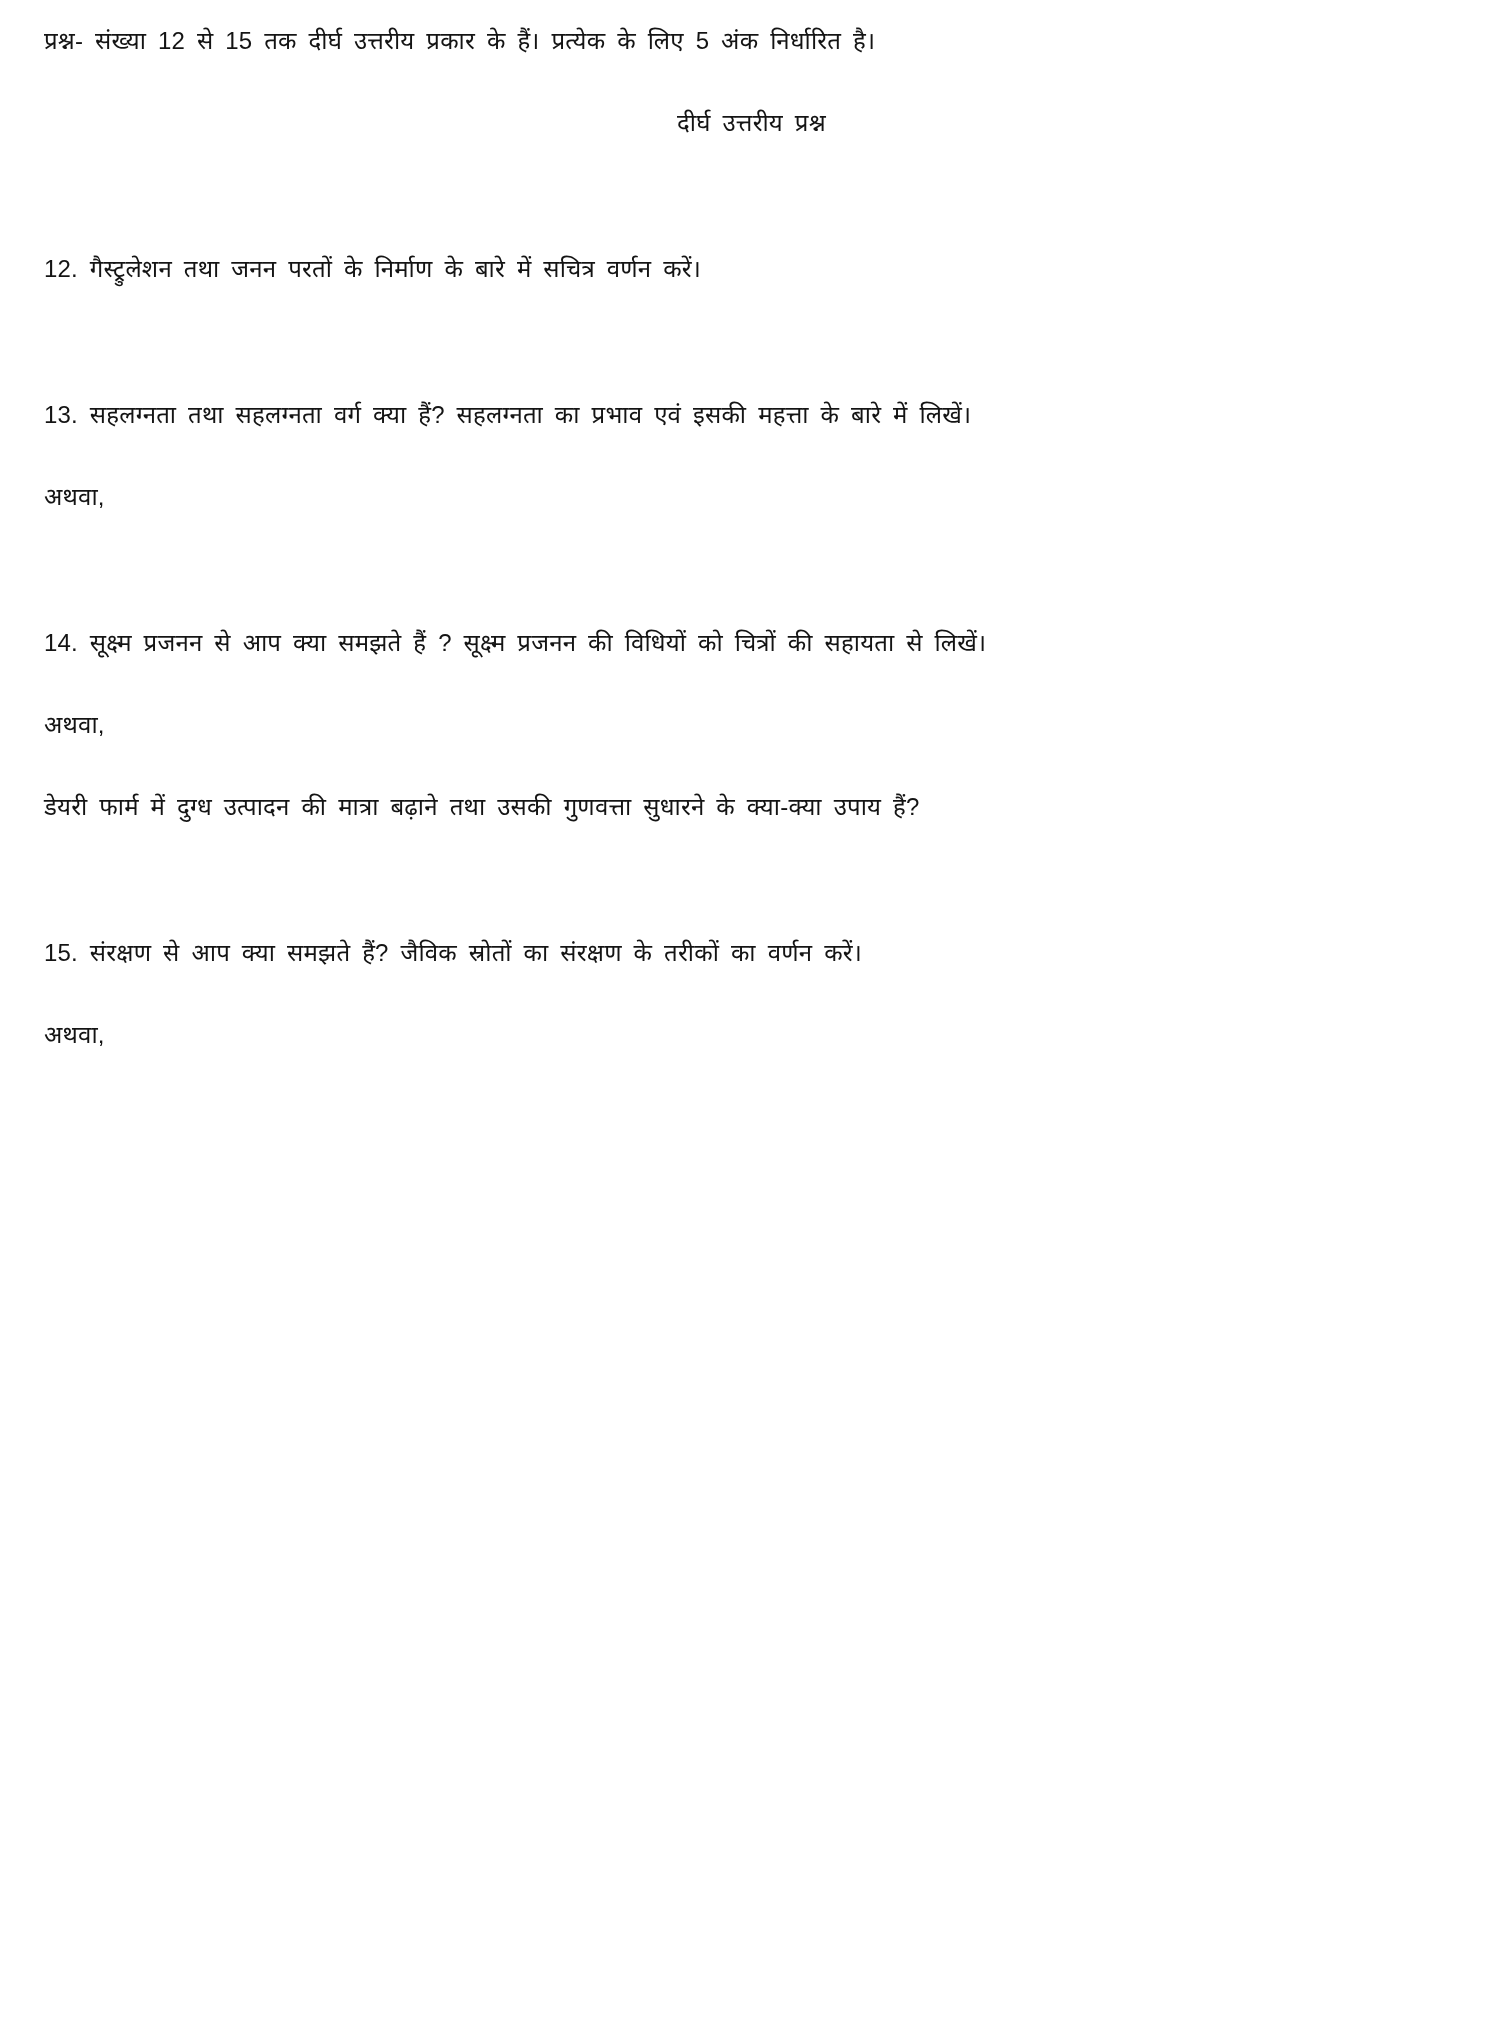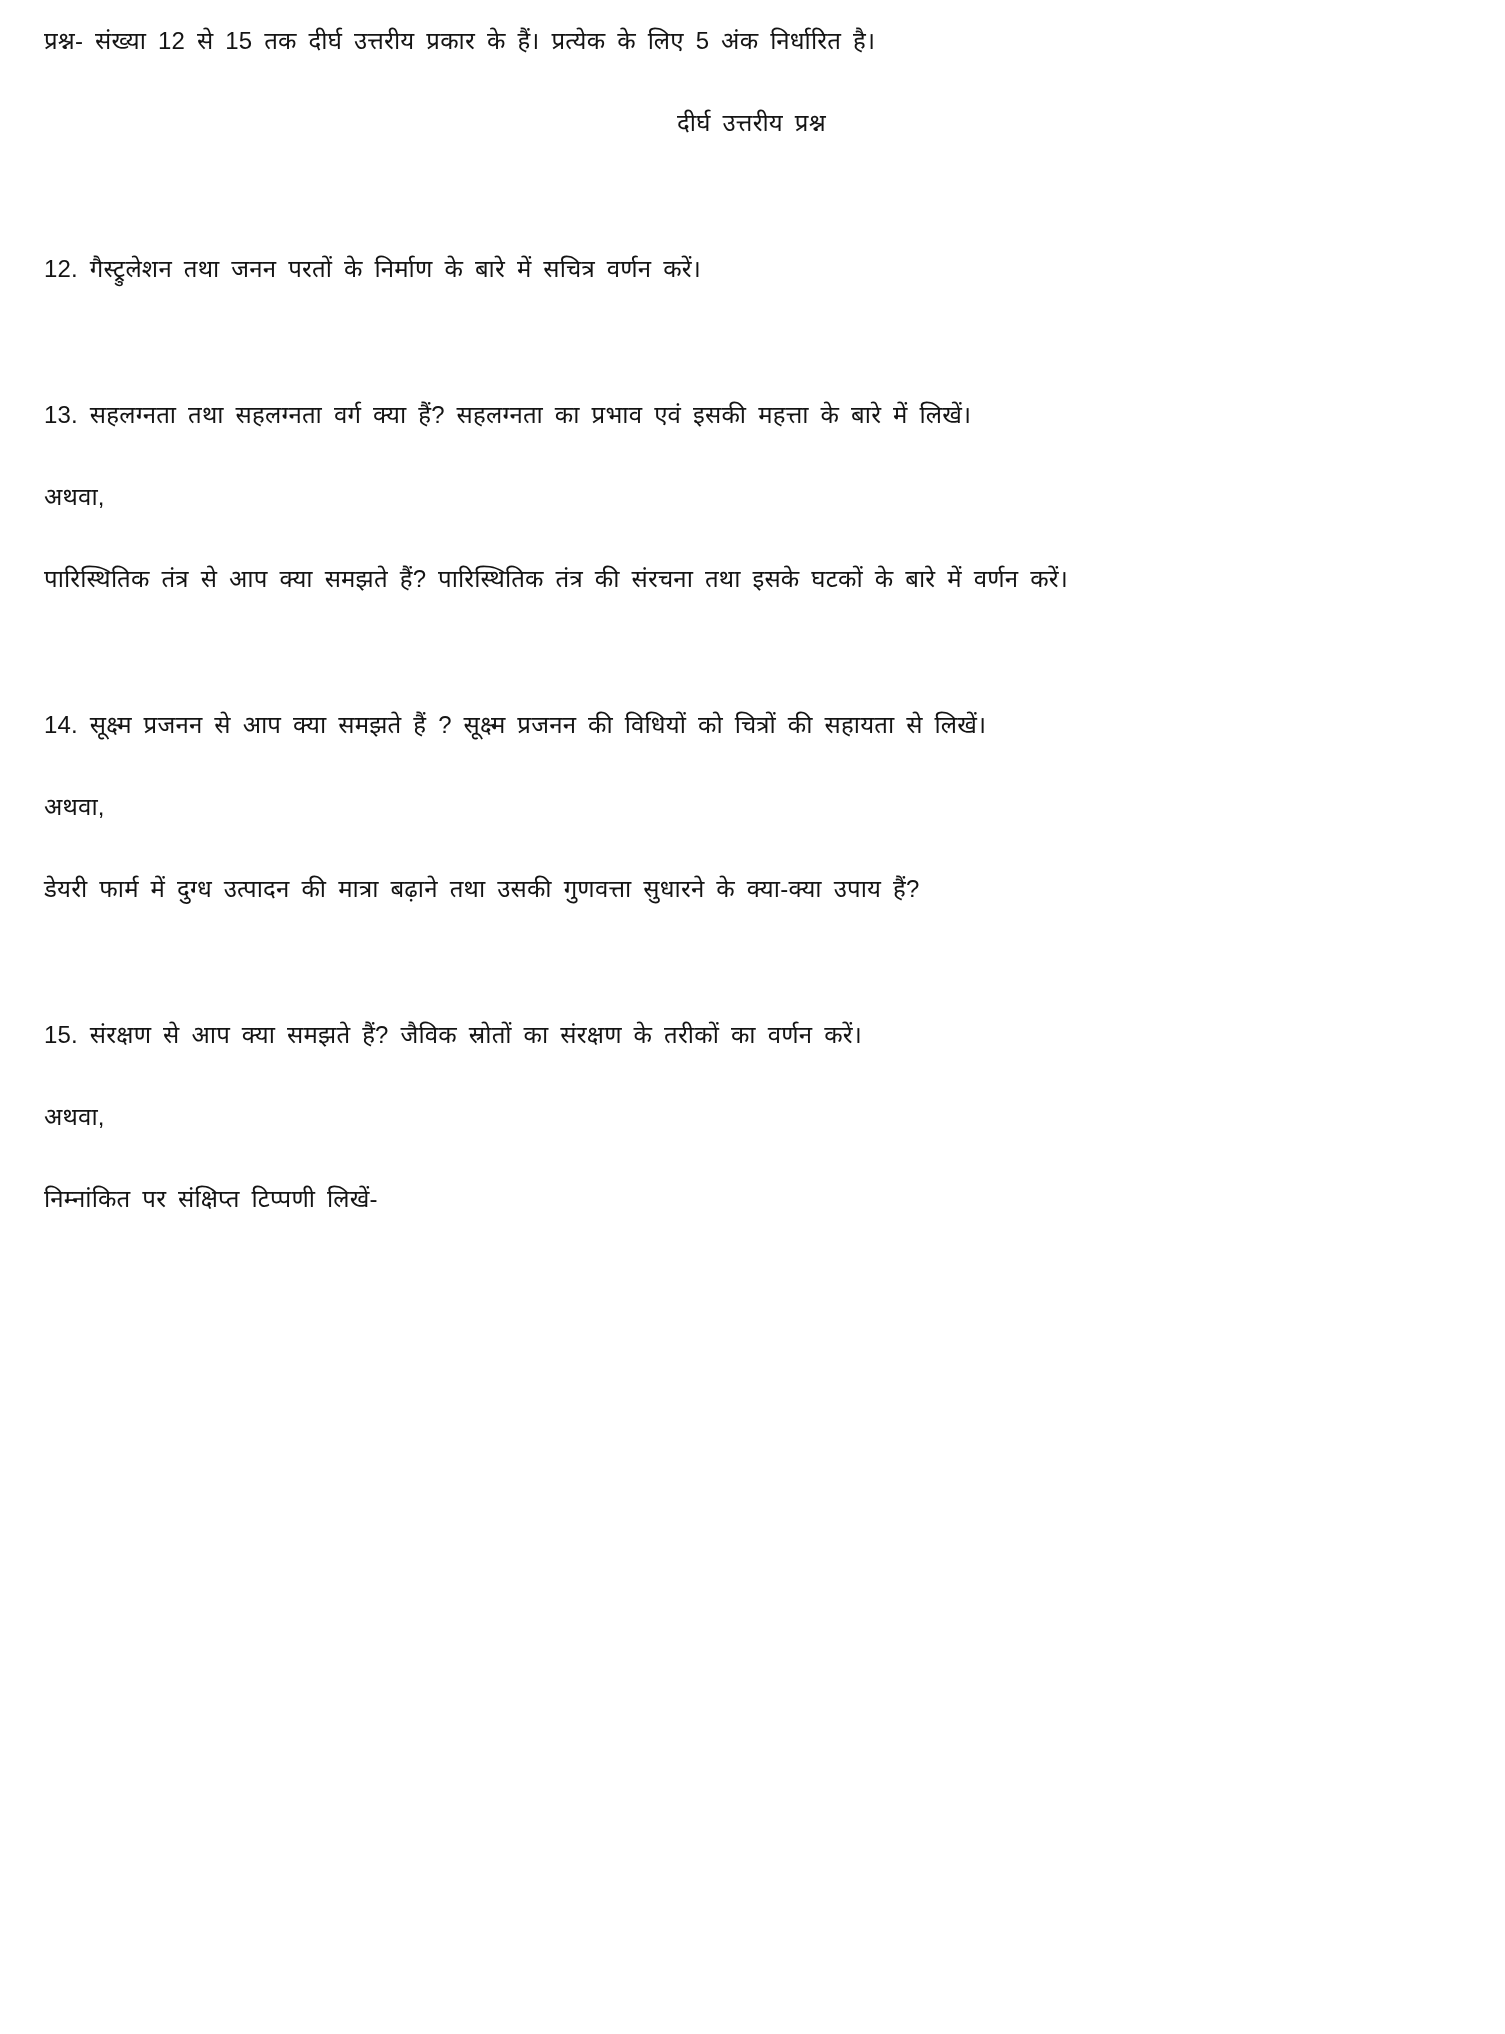--- a/index.html
+++ b/index.html
@@ -53,28 +53,26 @@
   <p class="para heading">दीर्घ उत्तरीय प्रश्न</p>
 
   <p class="para question"><span>12.</span> <span>गैस्ट्रुलेशन तथा जनन परतों के निर्माण के बारे में सचित्र वर्णन करें।</span></p>
 
 
 
   <p class="para question"><span>13.</span> <span>सहलग्नता तथा सहलग्नता वर्ग क्या हैं? सहलग्नता का प्रभाव एवं इसकी महत्ता के बारे में लिखें।</span></p>
 
   <p class="para or-label">अथवा,</p>
 
-  <p class="para alt">पारिस्थितिक तंत्र से आप क्या समझते हैं? पारिस्थितिक तंत्र की संरचना तथा इसके घटकों के बारे में वर्णन करें।</p>
 
   <p class="para question"><span>14.</span> <span>सूक्ष्म प्रजनन से आप क्या समझते हैं ? सूक्ष्म प्रजनन की विधियों को चित्रों की सहायता से लिखें।</span></p>
 
   <p class="para or-label">अथवा,</p>
 
   <p class="para alt">डेयरी फार्म में दुग्ध उत्पादन की मात्रा बढ़ाने तथा उसकी गुणवत्ता सुधारने के क्या-क्या उपाय हैं?</p>
 
   <p class="para question"><span>15.</span> <span>संरक्षण से आप क्या समझते हैं? जैविक स्रोतों का संरक्षण के तरीकों का वर्णन करें।</span></p>
 
   <p class="para or-label">अथवा,</p>
 
-  <p class="para alt-note">निम्नांकित पर संक्षिप्त टिप्पणी लिखें-</p>
 
 
 </div>
 
 </body></html>

